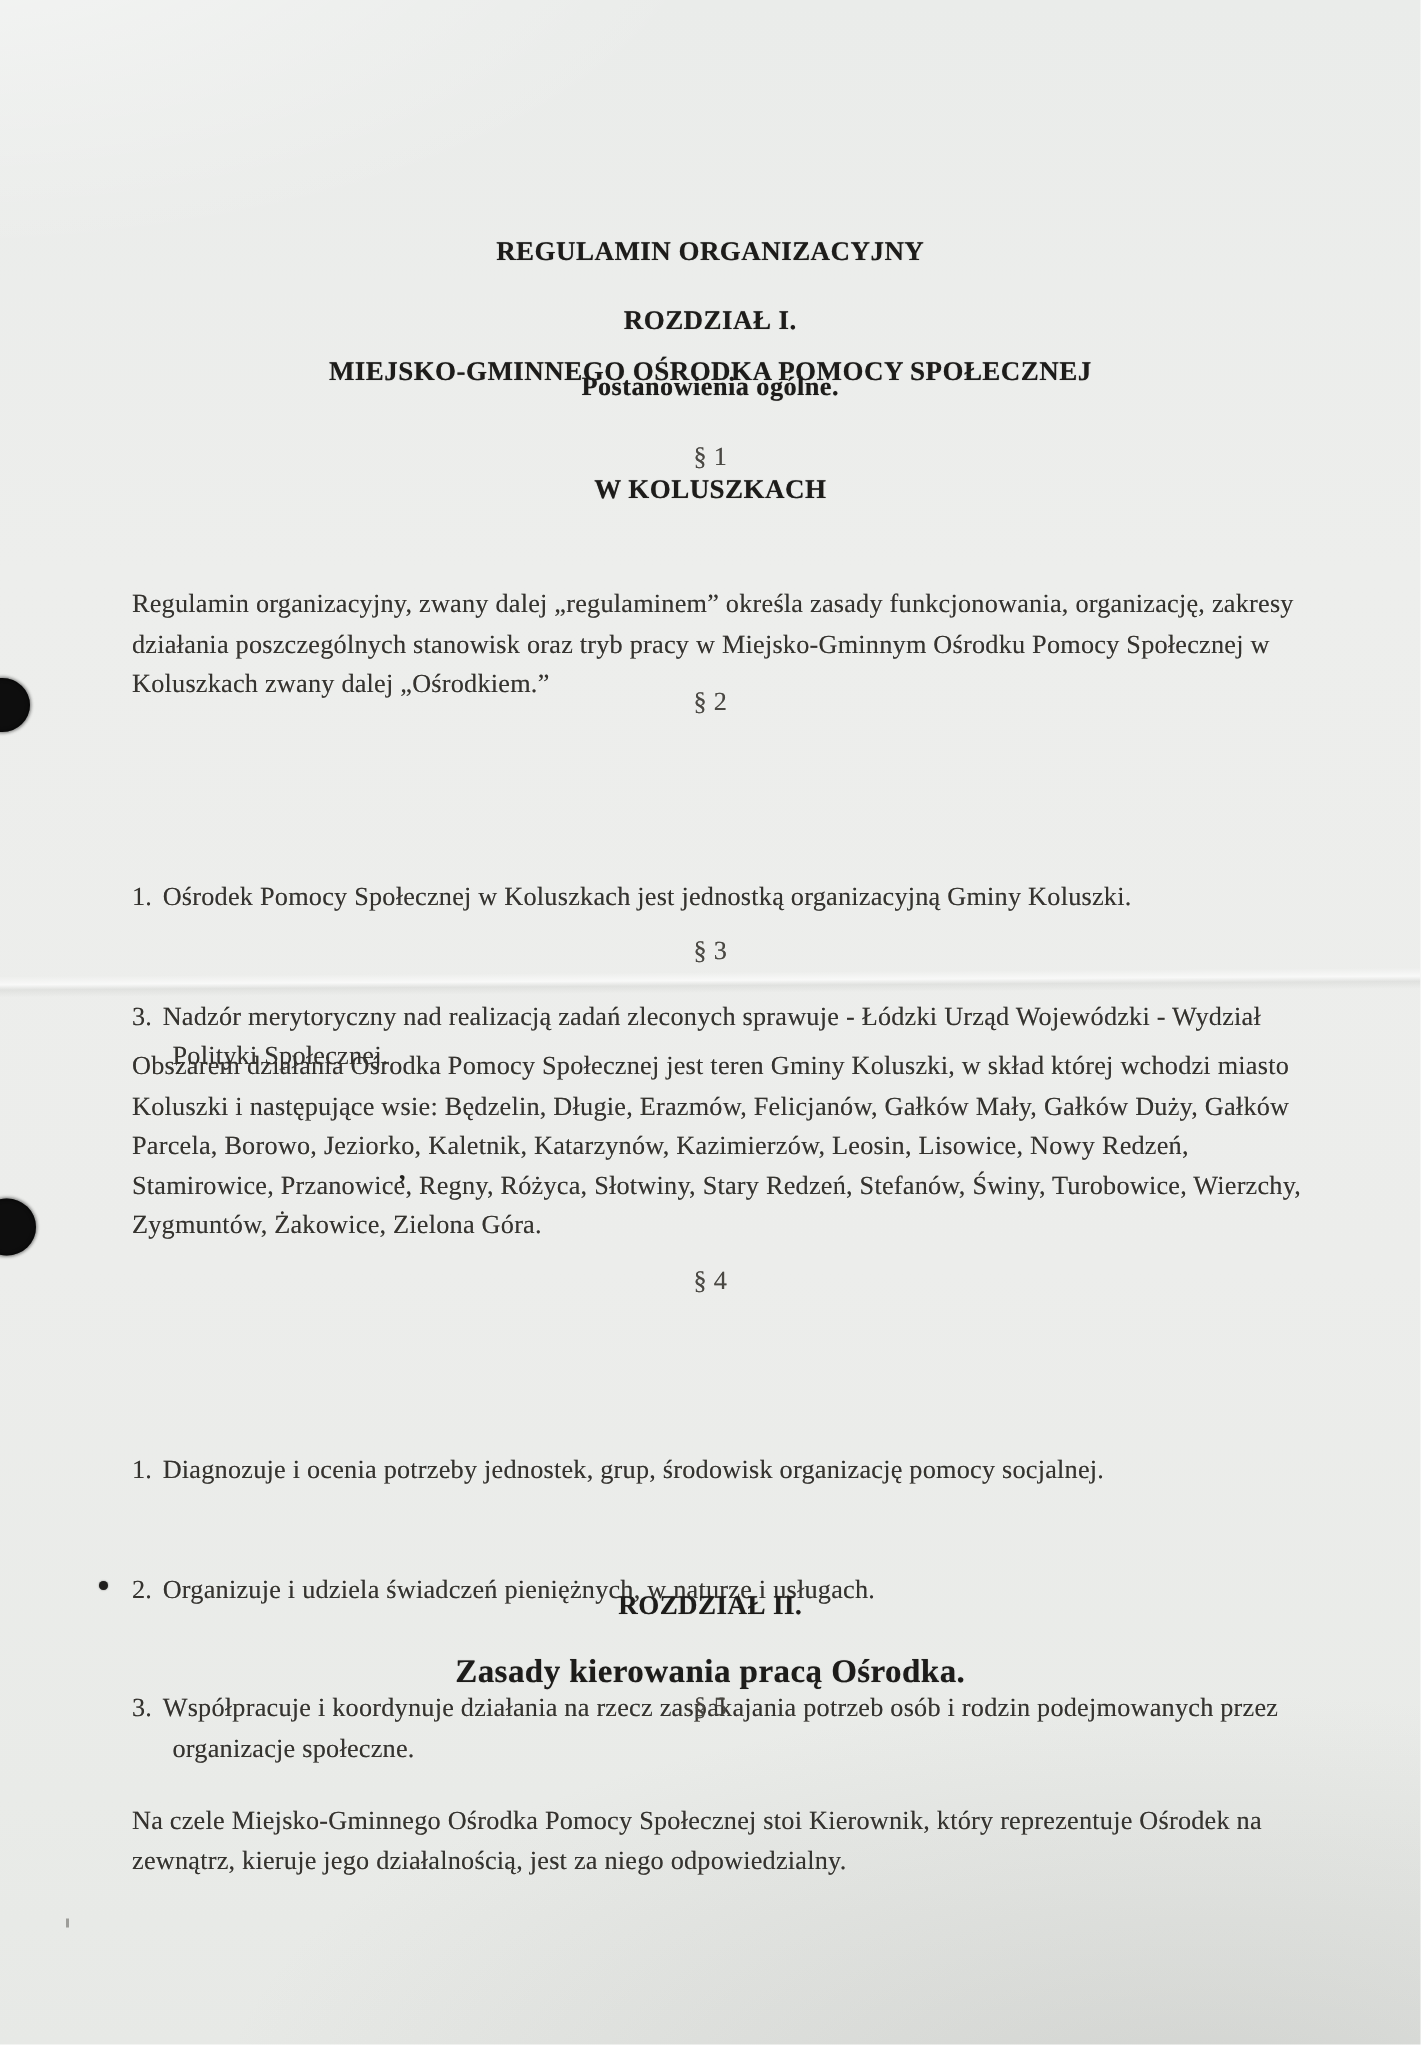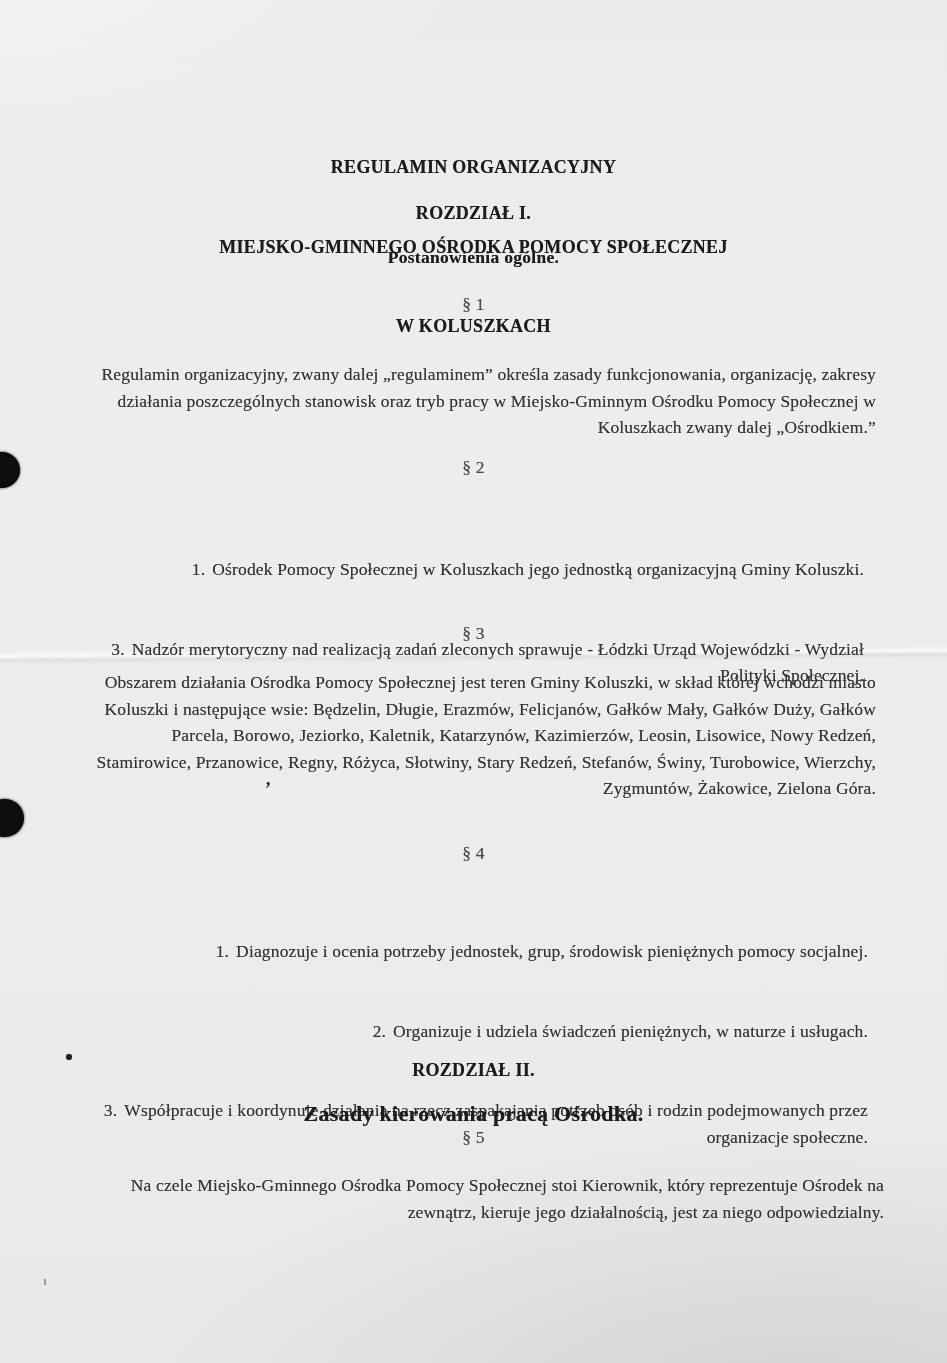--- a/index.html
+++ b/index.html
@@ -37,21 +37,21 @@
   }
   .center { left: 0; width: 947px; text-align: center; }
   .heading {
     font-weight: 700;
     color: #1d1c1a;
     font-size: 18px;
     letter-spacing: 0.3px;
     text-shadow: 0 0 0.5px rgba(20,20,20,0.6);
   }
   .mark { color: #4a4843; }
-  .para { left: 76px; text-align: right; }
+  .para { left: 88px; text-align: left; margin-top: 28px; }
   .list .item {
     padding-left: 27px;
     text-indent: -27px;
   }
   .list .num { margin-right: 7px; }
   
   .punch {
     position: absolute;
     background: #0e0e0e;
     border-radius: 50%;
@@ -89,30 +89,30 @@
     <div>MIEJSKO-GMINNEGO OŚRODKA POMOCY SPOŁECZNEJ</div>
     <div>W KOLUSZKACH</div>
   </div>
   <div class="txt center heading" style="top:244px; font-size:17.5px;">Postanowienia ogólne.</div>
 
   <div class="txt center mark" style="top:291px;">§ 1</div>
   <div class="txt para" style="top:361px; width:800px;">Regulamin organizacyjny, zwany dalej „regulaminem” określa zasady funkcjonowania, organizację, zakresy działania poszczególnych stanowisk oraz tryb pracy w Miejsko-Gminnym Ośrodku Pomocy Społecznej w Koluszkach zwany dalej „Ośrodkiem.”</div>
 
   <div class="txt center mark" style="top:454px;">§ 2</div>
   <div class="txt para list" style="top:503px; width:788px;">
-    <div class="item"><span class="num">1.</span><span>Ośrodek Pomocy Społecznej w Koluszkach jego jednostką organizacyjną Gminy Koluszki.</span></div>
+    <div class="item"><span class="num">1.</span><span>Ośrodek Pomocy Społecznej w Koluszkach jest jednostką organizacyjną Gminy Koluszki.</span></div>
     <div class="item"><span class="num">3.</span><span>Nadzór merytoryczny nad realizacją zadań zleconych sprawuje - Łódzki Urząd Wojewódzki - Wydział Polityki Społecznej.</span></div>
   </div>
 
   <div class="txt center mark" style="top:620px;">§ 3</div>
   <div class="txt para" style="top:669px; width:800px;">Obszarem działania Ośrodka Pomocy Społecznej jest teren Gminy Koluszki, w skład której wchodzi miasto Koluszki i następujące wsie: Będzelin, Długie, Erazmów, Felicjanów, Gałków Mały, Gałków Duży, Gałków Parcela, Borowo, Jeziorko, Kaletnik, Katarzynów, Kazimierzów, Leosin, Lisowice, Nowy Redzeń, Stamirowice, Przanowice, Regny, Różyca, Słotwiny, Stary Redzeń, Stefanów, Świny, Turobowice, Wierzchy, Zygmuntów, Żakowice, Zielona Góra.</div>
 
   <div class="txt center mark" style="top:840px;">§ 4</div>
   <div class="txt para list" style="top:885px; width:792px;">
-    <div class="item"><span class="num">1.</span><span>Diagnozuje i ocenia potrzeby jednostek, grup, środowisk pieniężnych pomocy socjalnej.</span></div>
+    <div class="item"><span class="num">1.</span><span>Diagnozuje i ocenia potrzeby jednostek, grup, środowisk organizację pomocy socjalnej.</span></div>
     <div class="item"><span class="num">2.</span><span>Organizuje i udziela świadczeń pieniężnych, w naturze i usługach.</span></div>
     <div class="item"><span class="num">3.</span><span>Współpracuje i koordynuje działania na rzecz zaspakajania potrzeb osób i rodzin podejmowanych przez organizacje społeczne.</span></div>
   </div>
 
   <div class="txt center heading" style="top:1057px;">ROZDZIAŁ II.</div>
   <div class="txt center heading" style="top:1101px; font-size:22px;">Zasady kierowania pracą Ośrodka.</div>
 
   <div class="txt center mark" style="top:1124px;">§ 5</div>
   <div class="txt para" style="top:1172px; width:808px;">Na czele Miejsko-Gminnego Ośrodka Pomocy Społecznej stoi Kierownik, który reprezentuje Ośrodek na zewnątrz, kieruje jego działalnością, jest za niego odpowiedzialny.</div>
 

